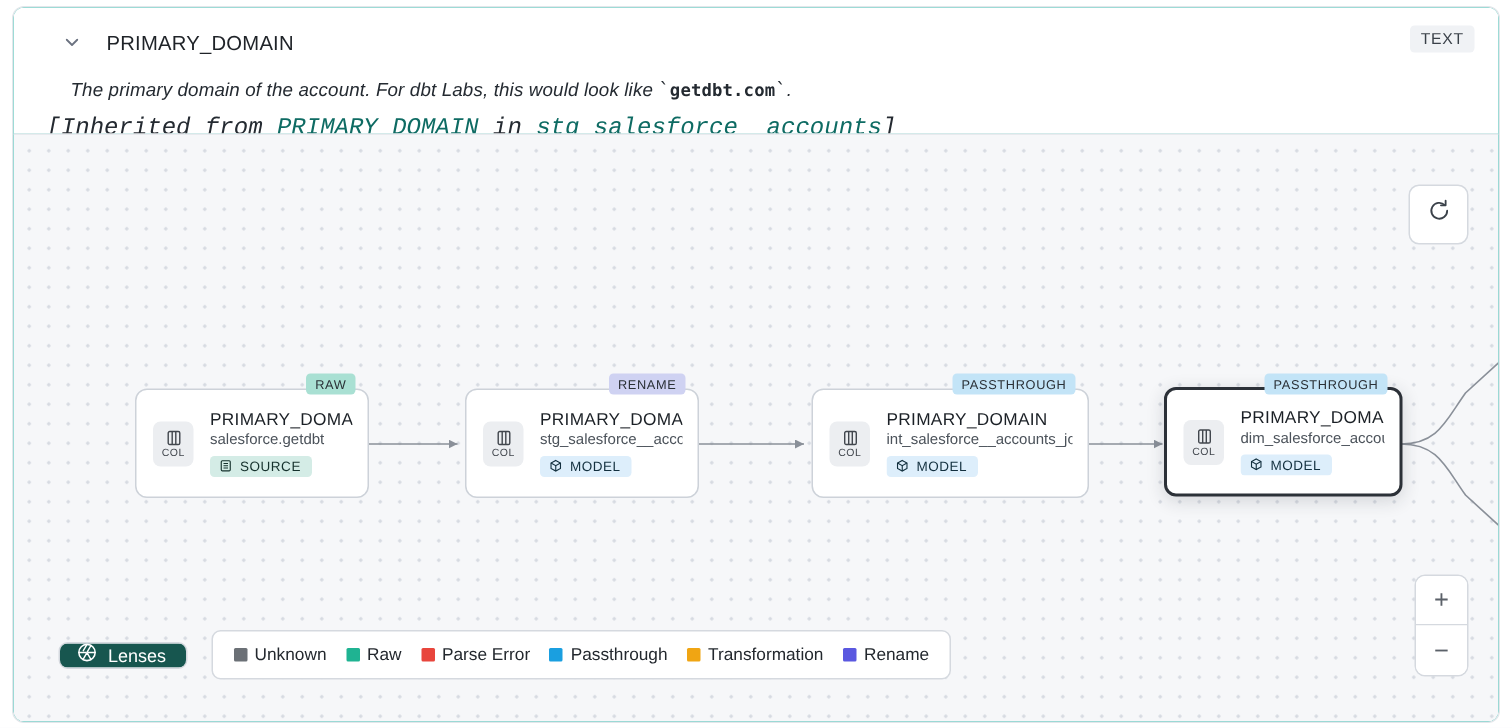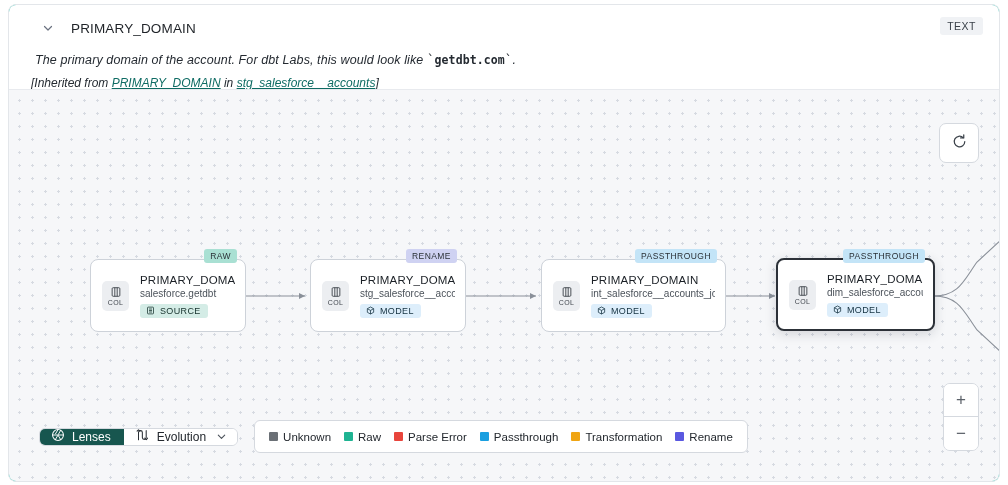--- a/index.html
+++ b/index.html
@@ -62,40 +62,41 @@
     background: #f0f2f5;
     color: #3a4149;
     font-size: 10.5px;
     letter-spacing: .5px;
     padding: 3px 7px 3px 7px;
     border-radius: 3px;
   }
 
   .desc {
     margin-top: 11px;
-    margin-left: 6px;
+    margin-left: 18px;
     font-size: 12.5px;
     font-style: italic;
     color: #242a31;
     letter-spacing: .1px;
   }
   .desc .code {
     font-family: "DejaVu Sans Mono", monospace;
     font-style: normal;
     font-weight: bold;
     font-size: 11.5px;
   }
   .tick { font-family: "DejaVu Sans Mono", monospace; font-style: normal; }
 
   .inherited {
     margin-top: 9px;
     margin-left: 2px;
-    font-size: 12px;
+    font-size: 16px;
     font-style: italic;
     color: #242a31;
+    font-family: Liberation Mono, monospace;
   }
   .inherited a {
     color: #0e6b63;
     text-decoration: underline;
     font-style: italic;
   }
 
   
   .canvas {
     position: absolute;
@@ -478,35 +479,20 @@
       <div class="seg-group">
         <div class="seg-lenses">
           <span>
             <svg width="14" height="14" viewBox="0 0 16 16" fill="none">
               <circle cx="8" cy="8" r="6.2" stroke="#ffffff" stroke-width="1.2"></circle>
               <path d="M8 1.8 L5.2 6.6 M14.2 8 L8.6 8 M11.1 13.4 L8.3 8.6 M1.8 8 L7.4 8 M4.9 13.4 L7.7 8.6 M11.1 2.6 L8.3 7.4" stroke="#ffffff" stroke-width="1.1" stroke-linecap="round"></path>
             </svg>
           </span>
           <span>Lenses</span>
         </div>
-        <div class="seg-evolution">
-          <span>
-            <svg width="14" height="14" viewBox="0 0 16 16" fill="none">
-              <path d="M4 13.5V5.2a2.2 2.2 0 0 1 4.4 0v5.6a2.2 2.2 0 0 0 4.4 0V3" stroke="#2a2f35" stroke-width="1.2" fill="none" stroke-linecap="round"></path>
-              <path d="M2.4 3.6L4 2l1.6 1.6" stroke="#2a2f35" stroke-width="1.2" stroke-linecap="round" stroke-linejoin="round" fill="none"></path>
-              <path d="M11.2 11.6L12.8 13.4l1.6-1.8" stroke="#2a2f35" stroke-width="1.2" stroke-linecap="round" stroke-linejoin="round" fill="none"></path>
-            </svg>
-          </span>
-          <span>Evolution</span>
-          <span style="display:flex;margin-left:2px;">
-            <svg width="11" height="11" viewBox="0 0 12 12" fill="none">
-              <path d="M2.5 4.5L6 8L9.5 4.5" stroke="#4b525a" stroke-width="1.2" stroke-linecap="round" stroke-linejoin="round"></path>
-            </svg>
-          </span>
-        </div>
       </div>
 
       <div class="legend">
         <span class="legend-item">
           <span class="swatch" style="background:#6b7076"></span>
           <span>Unknown</span>
         </span>
         <span class="legend-item">
           <span class="swatch" style="background:#1fb392"></span>
           <span>Raw</span>

